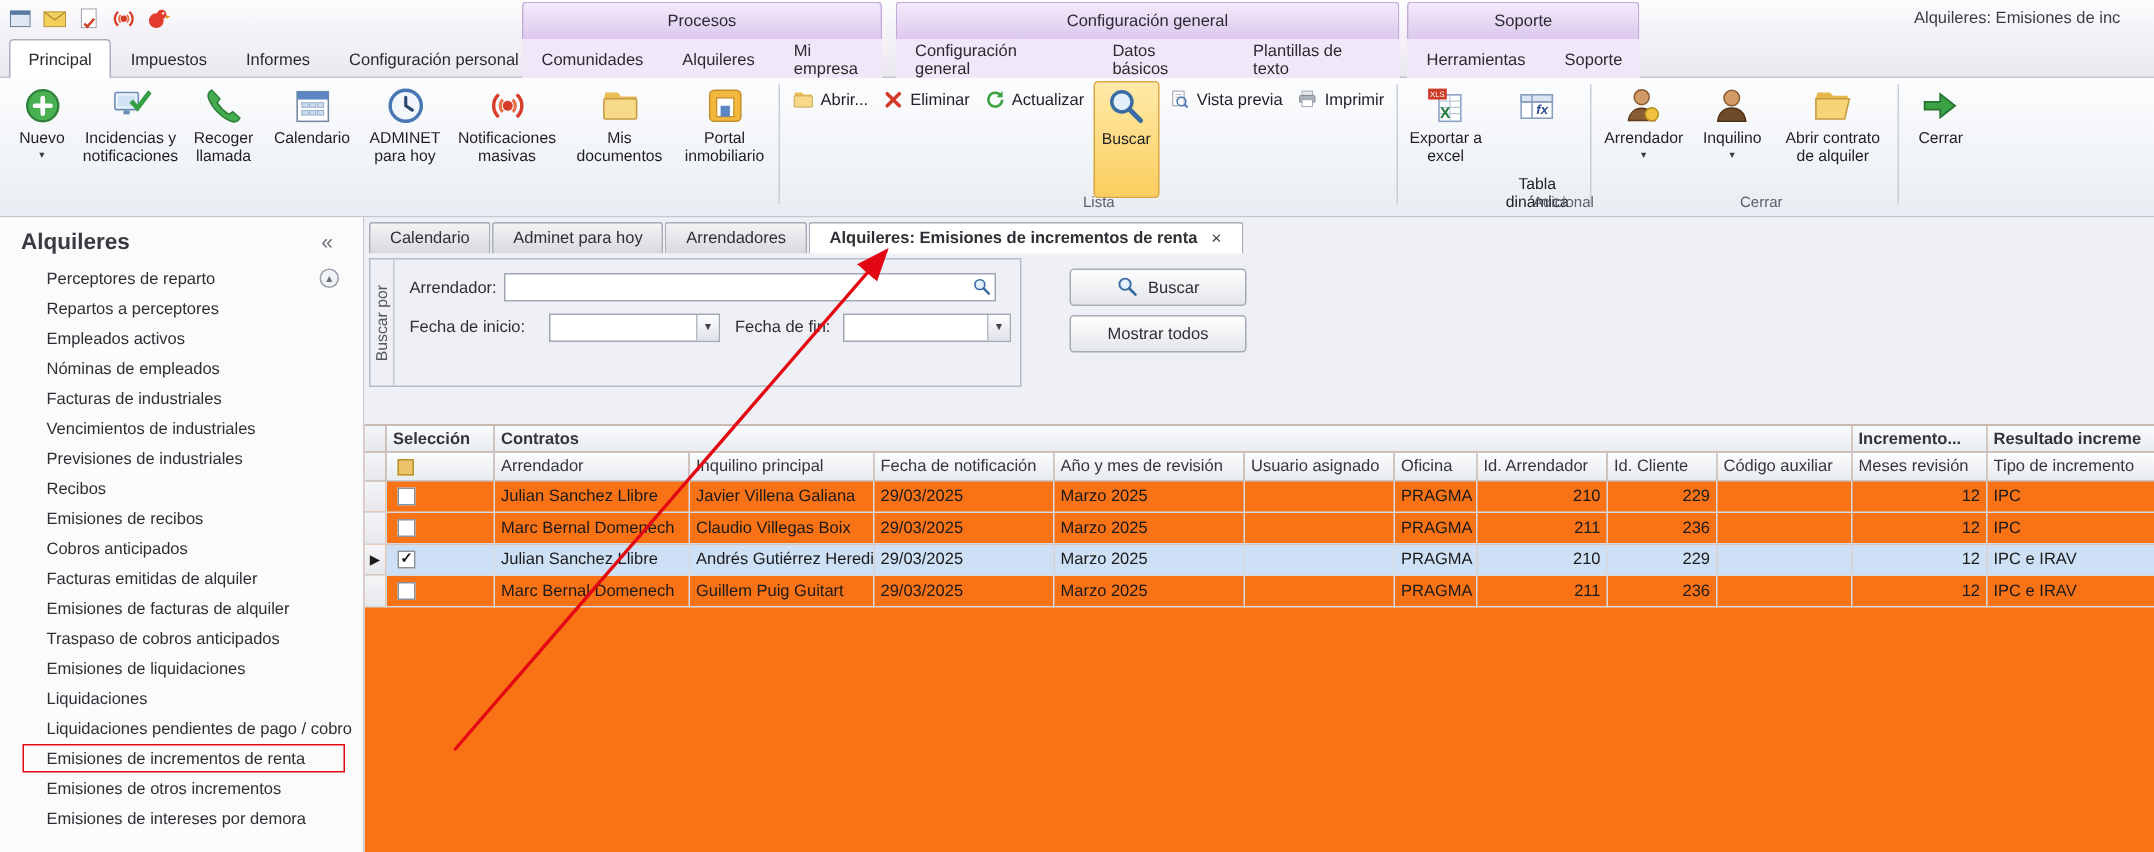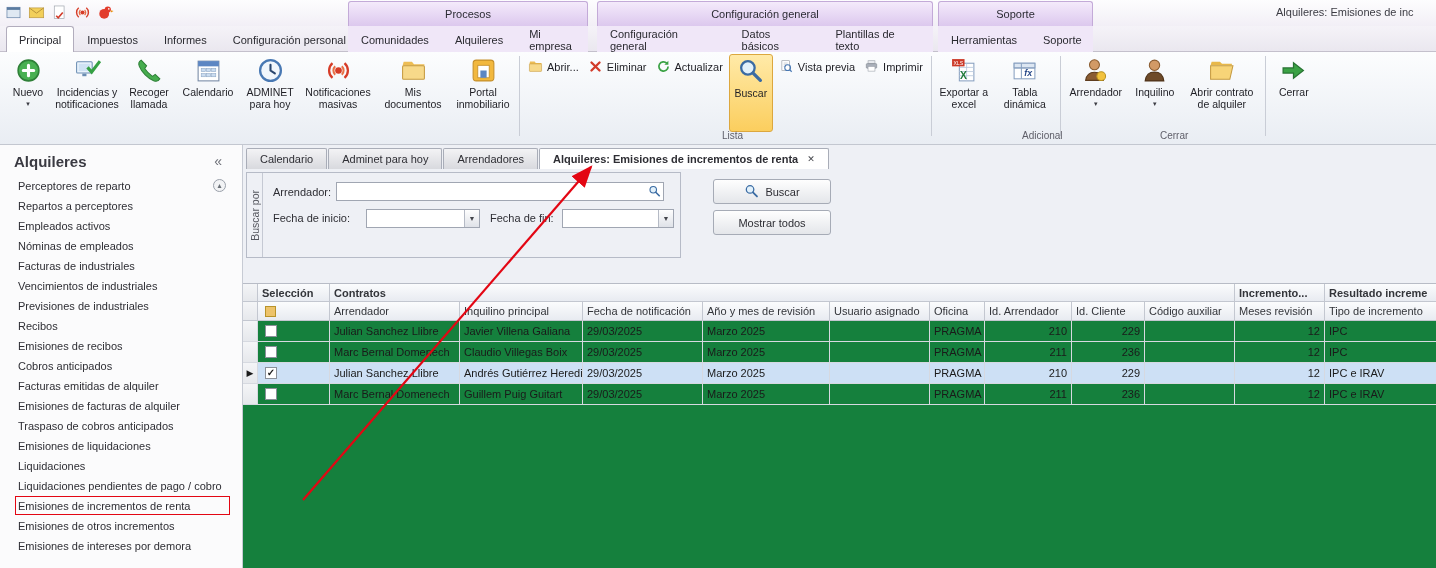--- a/index.html
+++ b/index.html
@@ -32,21 +32,21 @@
 .stack{display:flex;flex-direction:row;gap:3px;padding-top:4px;margin:0 2px}
 .sbtn{display:flex;align-items:center;gap:4px;font-size:11px;padding:1px 3px;white-space:nowrap}
 .sbtn .ic.sm{width:15px;height:15px}
 .vsep{width:1px;background:#c9cdd6;height:80px;margin:2px 3px 0}
 .grp{position:absolute;bottom:3px;font-size:10px;color:#5e5e68}
 
 
 .sidebar{position:absolute;left:0;top:145px;width:243px;height:423px;background:#fbfbfc;border-right:1px solid #c7cbd4}
 .sb-title{font-size:15px;font-weight:bold;color:#3a3a42;padding:8px 14px 6px;position:relative}
 .sb-collapse{position:absolute;right:20px;top:8px;font-size:14px;color:#6e7078;font-weight:normal;cursor:default}
-.sb-item{height:20px;line-height:20px;padding-left:18px;font-size:11px;color:#2e2e34;position:relative;white-space:nowrap;cursor:default}
+.sb-item{height:20px;line-height:20px;padding-left:31px;font-size:11px;color:#2e2e34;position:relative;white-space:nowrap;cursor:default}
 .sb-item .upcirc{position:absolute;right:16px;top:3px;width:13px;height:13px;border:1px solid #9aa0aa;border-radius:50%;background:#f2f3f5;font-size:8px;line-height:12px;text-align:center;color:#6a7077}
 .sb-item.hl::after{content:"";position:absolute;left:15px;right:12px;top:0;bottom:1px;border:1.6px solid #e30613;pointer-events:none}
 
 
 .main{position:absolute;left:243px;top:145px;width:1193px;height:423px;background:#eef0f5;overflow:hidden}
 .doc-tabs{position:absolute;left:3px;top:3px;height:21px;display:flex;gap:1px}
 .dtab{padding:0 13px;font-size:11px;color:#2e2e34;display:flex;align-items:center;background:linear-gradient(#f3f3f5,#d8d9de);border:1px solid #a9adb8;border-bottom:none;border-radius:2px 2px 0 0;height:21px;white-space:nowrap}
 .dtab.active{background:#fff;font-weight:bold}
 .dtab .x{margin-left:9px;font-size:9px;color:#44464c;font-weight:normal}
 
@@ -57,21 +57,21 @@
 .f-label{position:absolute;font-size:11px;color:#2e2e34;white-space:nowrap}
 .inp{position:absolute;background:#fff;border:1px solid #a0a6b2;height:19px}
 .inp input{border:none;outline:none;width:calc(100% - 18px);height:100%;font-size:11px;font-family:"Liberation Sans",sans-serif;padding:0 3px;background:transparent}
 .mini-search{position:absolute;right:2px;top:2px;width:13px;height:13px}
 .combo{position:absolute;background:#fff;border:1px solid #a0a6b2;height:19px}
 .dda{position:absolute;right:0;top:0;bottom:0;width:15px;background:linear-gradient(#fefefe,#dfe2e8);border-left:1px solid #b5bac5;font-size:7px;display:flex;align-items:center;justify-content:center;color:#44464c}
 .btn{position:absolute;width:118px;height:25px;border:1px solid #a6abb6;border-radius:3px;background:linear-gradient(#fefefe,#e4e6ea);font-size:11px;color:#2e2e34;display:flex;align-items:center;justify-content:center;gap:6px;cursor:default}
 .btn .ic{width:15px;height:15px}
 
 
-.grid{position:absolute;left:0;top:138px;width:1193px;bottom:0;background:#15803d;border-top:1px solid #b8bcc6;overflow:hidden}
+.grid{position:absolute;left:0;top:138px;width:1193px;bottom:0;background:#f97316;border-top:1px solid #b8bcc6;overflow:hidden}
 .grow{display:flex;width:1202px}
 .gcell{padding:0 4px;display:flex;align-items:center;overflow:hidden;white-space:nowrap;font-size:11px;color:#1a1a1a;border-right:1px solid #d6d9e0;border-bottom:1px solid #d6d9e0;flex:none}
 .band .gcell,.ghead .gcell{background:linear-gradient(#fbfcfd,#e8ebf1);border-right:1px solid #c3c7d0;border-bottom:1px solid #c3c7d0;color:#33353a}
 .band .gcell{height:18px;font-weight:bold}
 .ghead .gcell{height:19px}
 .drow .gcell{height:21px}
 .drow.sel .gcell{background:#cde0f5}
 .gut{background:linear-gradient(#f4f5f7,#e6e8ec) !important;padding:0;justify-content:center}
 .ri{font-size:9px;color:#1a1a1a}
 .cb{width:12px;height:12px;border:1px solid #8a9099;background:#fff;margin-left:3px;font-size:10px;line-height:10px;text-align:center;color:#1a1a1a}
@@ -335,21 +335,21 @@
           <svg viewBox="0 0 26 26">
             <rect x="9" y="6" width="14" height="17" fill="#fff" stroke="#88a0c0"></rect>
             <path d="M9 10h14M9 14h14M9 18h14M16 6v17" stroke="#b8c8dc" stroke-width=".8"></path>
             <rect x="2" y="2" width="12" height="7" fill="#cc3a28"></rect>
             <text x="8" y="7.4" font-size="5" fill="#fff" text-anchor="middle">XLS</text>
             <text x="13" y="21" font-size="10" font-weight="bold" fill="#1f7a3a" text-anchor="middle">X</text>
           </svg>
         </span>
         <span class="lbl">Exportar a excel</span>
       </div>
-      <div class="rbtn" style="width: 62px;">
+      <div class="rbtn" style="width: 62px; gap: 31px;">
         <span class="ic big">
           <svg viewBox="0 0 26 26">
             <rect x="3" y="6" width="20" height="15" fill="#fff" stroke="#88a0c0"></rect>
             <rect x="3" y="6" width="20" height="4.5" fill="#dce6f2" stroke="#88a0c0"></rect>
             <path d="M3 10.5h20M10 6v15" stroke="#88a0c0"></path>
             <text x="16.5" y="18.5" font-size="8.5" font-style="italic" font-weight="bold" fill="#2a4a8a" text-anchor="middle">fx</text>
           </svg>
         </span>
         <span class="lbl">Tabla dinámica</span>
       </div>

